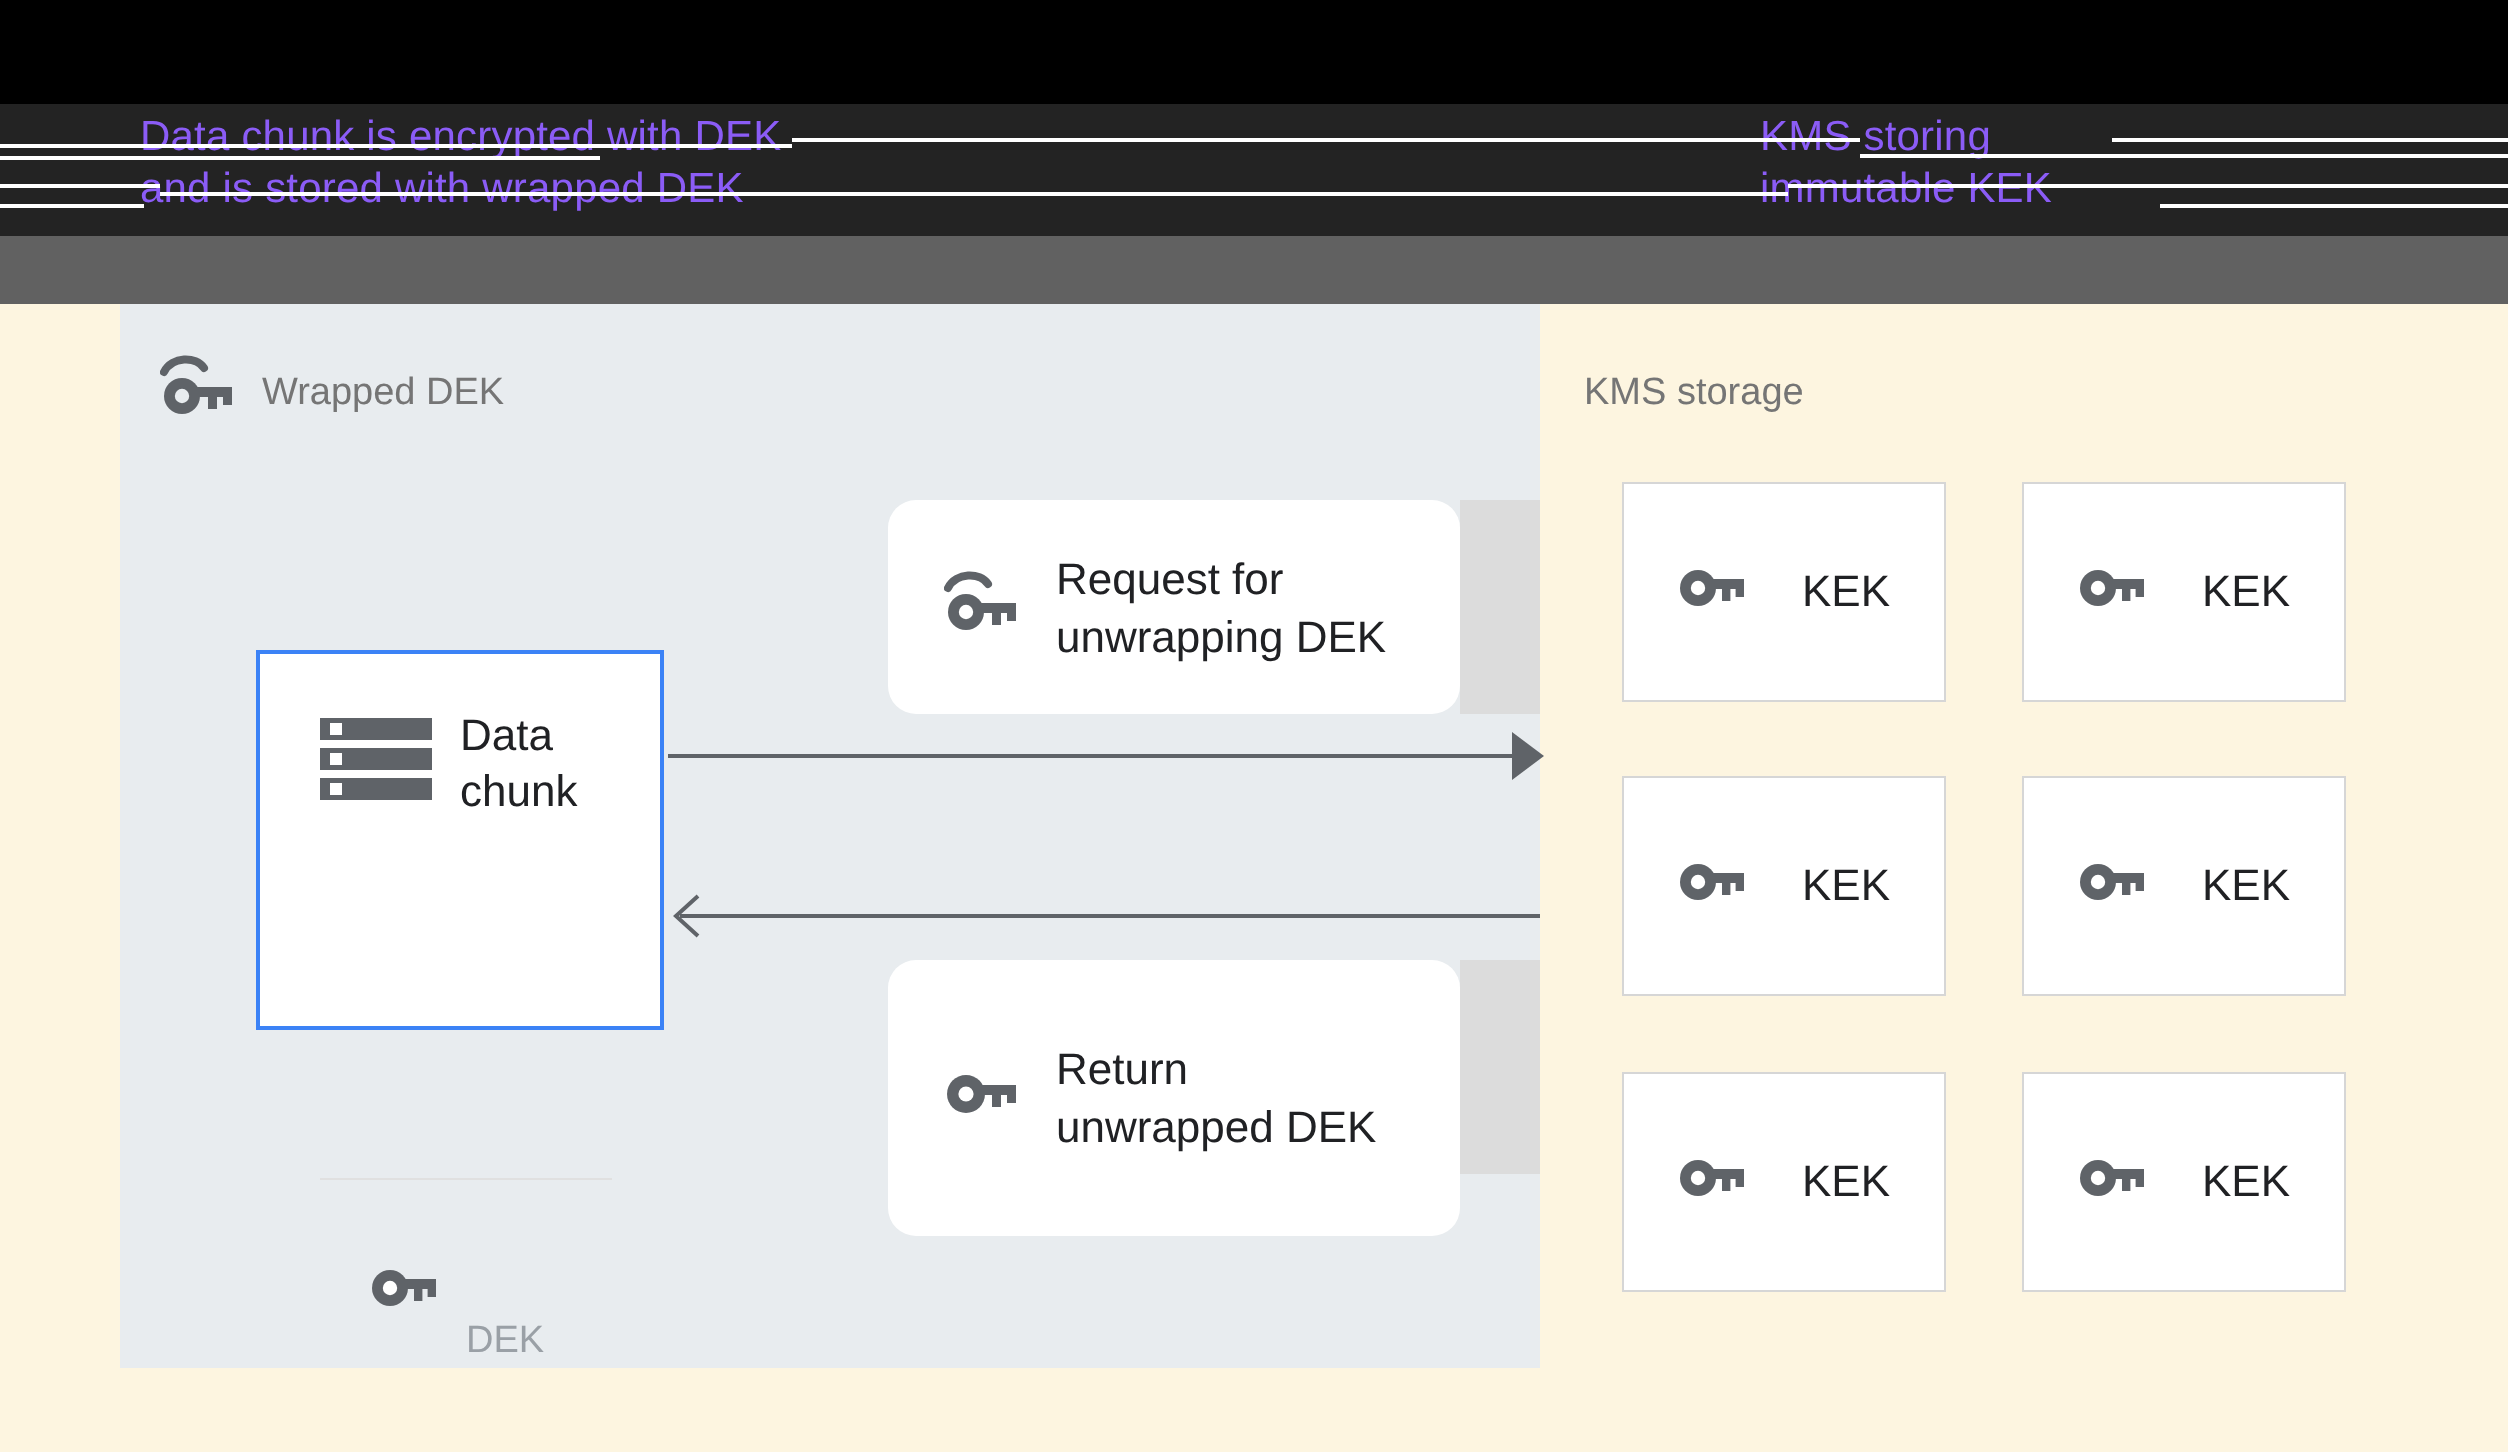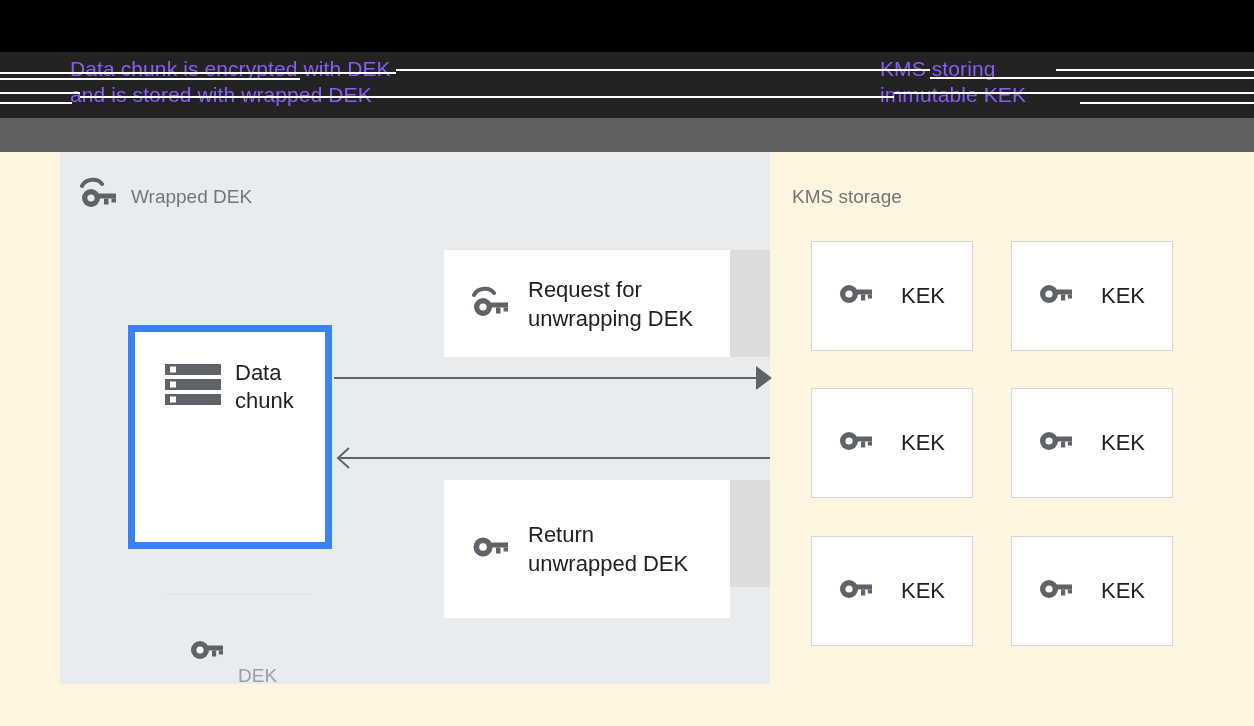--- a/index.html
+++ b/index.html
@@ -69,23 +69,23 @@
   }
   #wrapped-title { left: 71px; top: 35px; }
 
   
   .icon { display: block; }
 
   
   #data-chunk-card {
     position: absolute;
     left: 68px; top: 173px;
-    width: 204px; height: 224px;
+    width: 204px; height: 190px;
     background: #ffffff;
-    border: 7px solid #3b82f6;
+    border: 2px solid #3b82f6;
     box-sizing: border-box;
   }
   #data-chunk-row {
     position: absolute;
     left: 30px; top: 27px;
     display: flex;
     align-items: center;
     gap: 14px;
   }
   #data-chunk-label {
@@ -116,20 +116,21 @@
 
   
   .msg-box {
     position: absolute;
     background: #ffffff;
     display: flex;
     align-items: center;
     padding-left: 28px;
     box-sizing: border-box;
     gap: 18px;
+    border-radius: 14px;
   }
   .msg-shadow {
     position: absolute;
     background: #dcdcdc;
   }
   .msg-label {
     color: #202124;
     font-size: 22px;
     line-height: 29px;
     white-space: pre-line;

